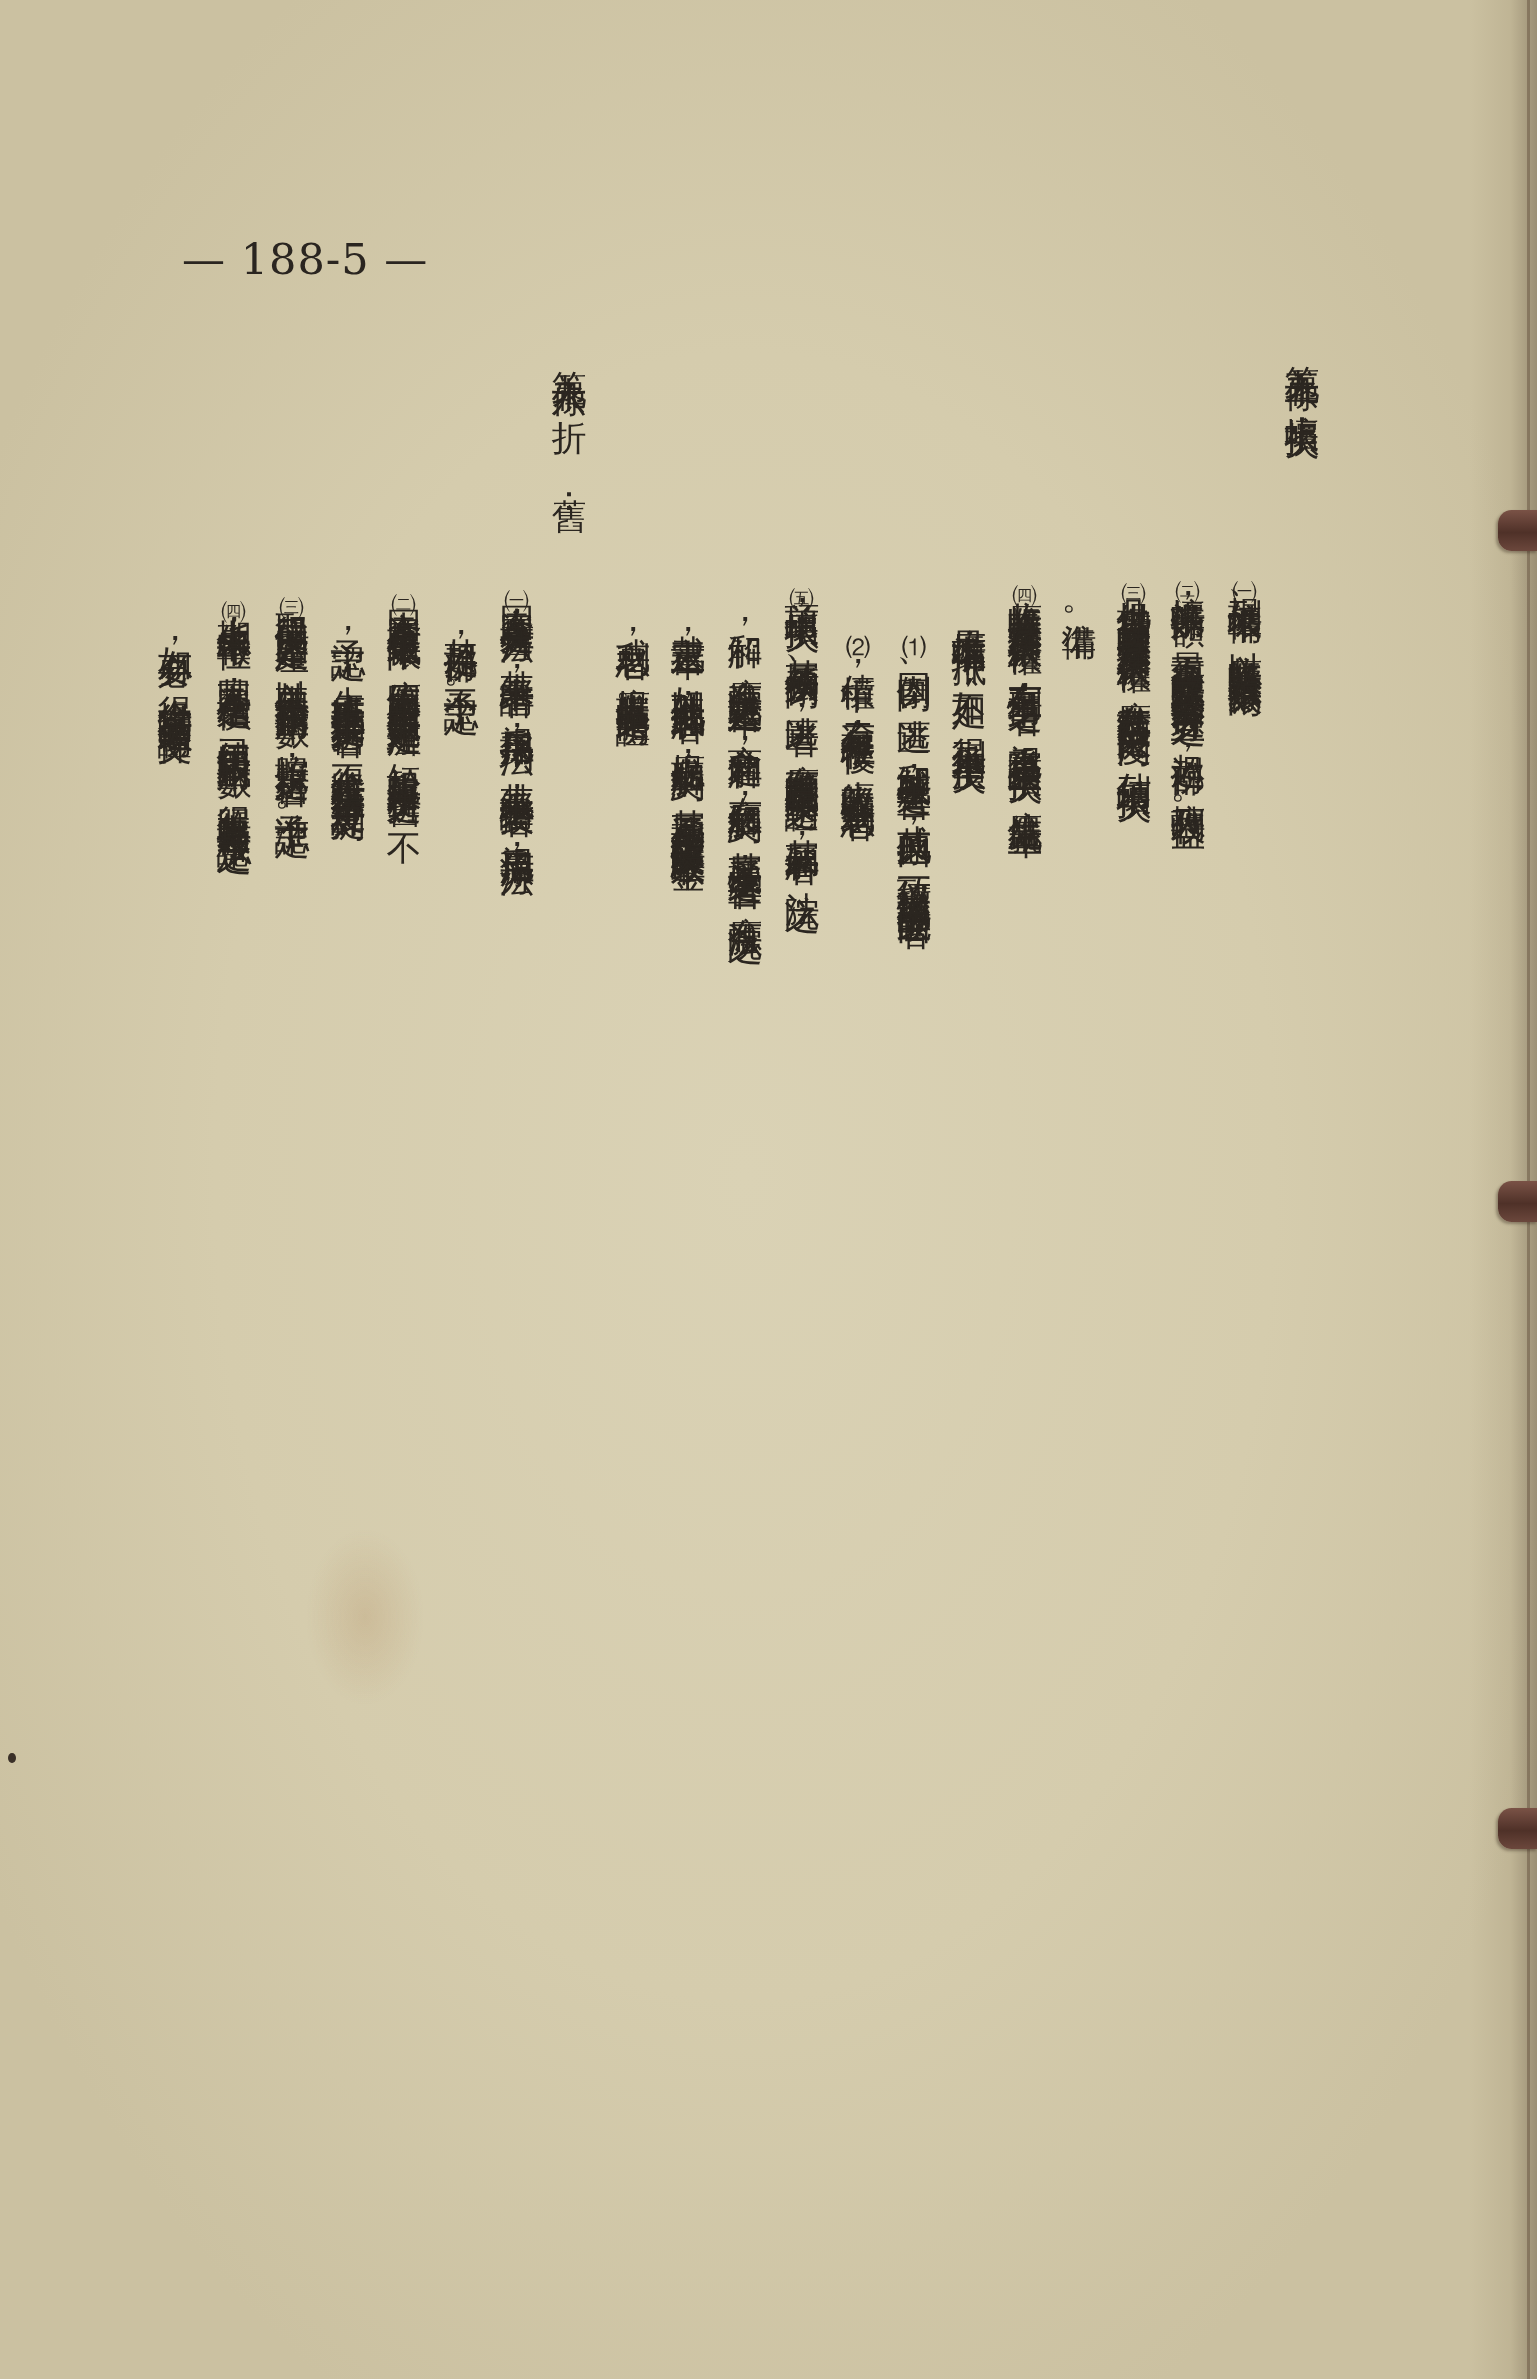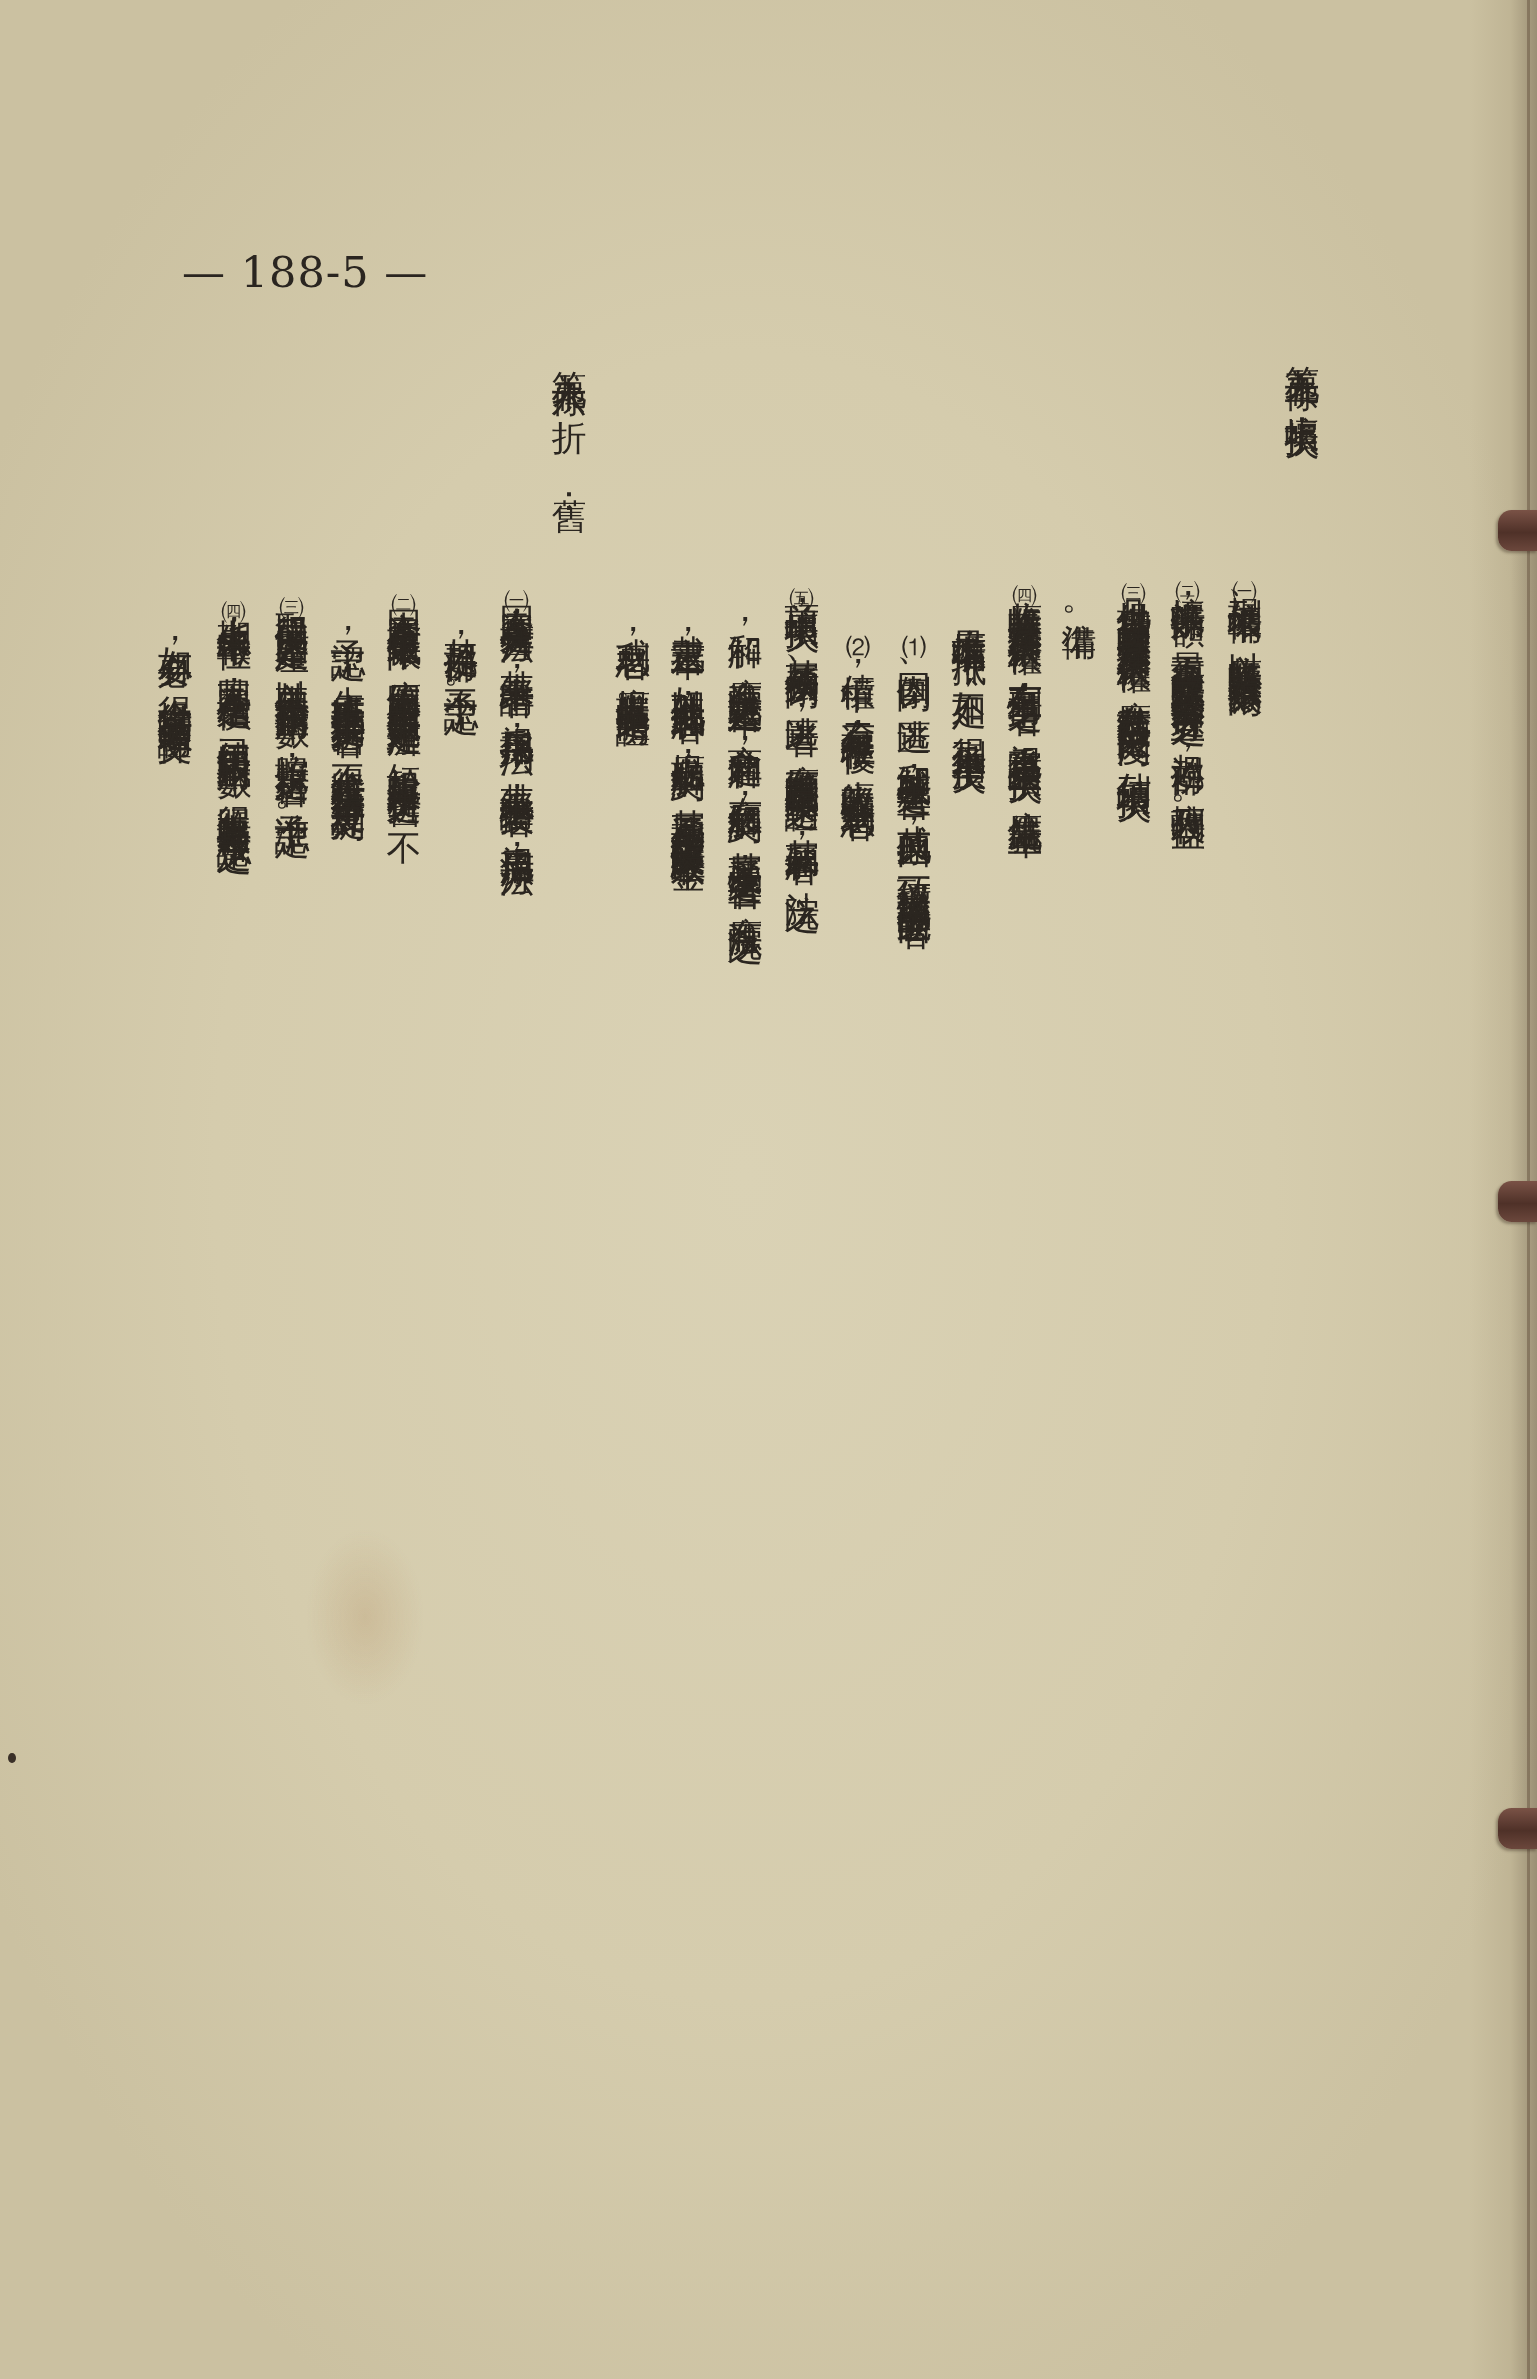--- a/index.html
+++ b/index.html
@@ -4,21 +4,21 @@
   <style>
     html, body { margin: 0; padding: 0; }
     body {
       width: 1538px; height: 2380px; overflow: hidden; position: relative;
       background:
         radial-gradient(ellipse 59px 88px at 365px 1617px, rgba(160,110,60,0.18), rgba(160,110,60,0) 100%),
         radial-gradient(ellipse 882px 1372px at 745px 1176px, #dad2b5 0%, #d5ccad 60%, #cbc1a1 100%);
       font-family: "DejaVu Serif", serif;
     }
     .page-number {
-      position: absolute; left: 182px; top: 247px;
+      position: absolute; left: 182px; top: 234px;
       font-family: "DejaVu Serif", serif; font-size: 43px; color: #2a2520;
       letter-spacing: 1px; white-space: nowrap;
     }
     .col {
       position: absolute;
       writing-mode: vertical-rl;
       text-orientation: mixed;
       font-family: "DejaVu Serif", serif;
       font-size: 35px;
       line-height: 39px;

